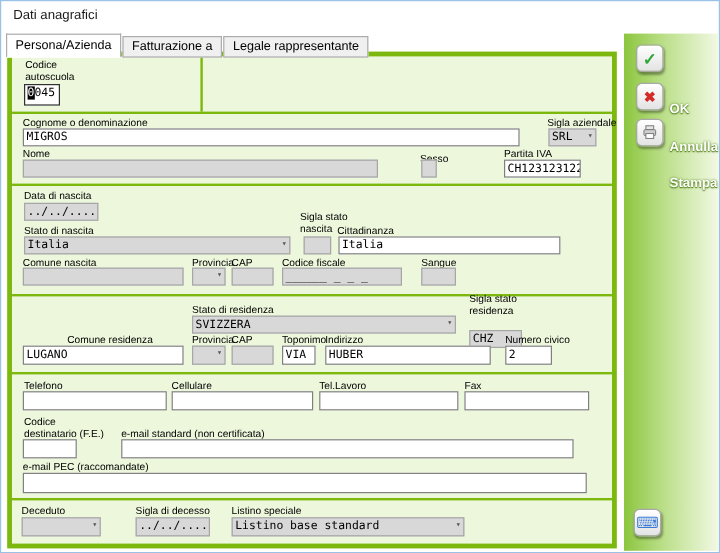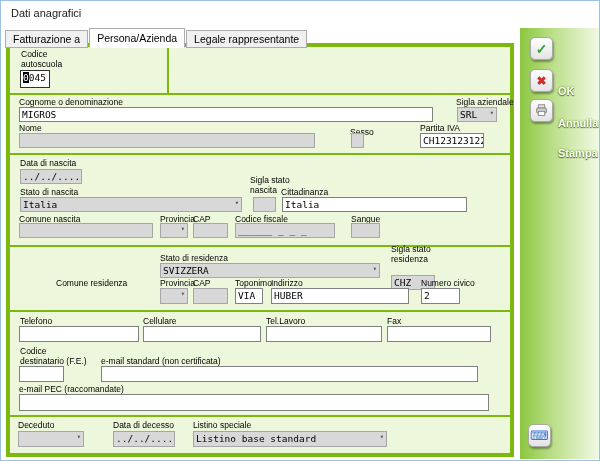--- a/index.html
+++ b/index.html
@@ -35,22 +35,22 @@
   .kbd-ic{color:#3B7BD4;font-size:13px;line-height:13px;}
 </style>
 </head>
 <body>
 
 <div class="window">
 
   <div class="titlebar">Dati anagrafici</div>
 
   <div class="tabstrip">
+    <div class="tab active">Persona/Azienda</div>
     <div class="tab">Fatturazione a</div>
-    <div class="tab active">Persona/Azienda</div>
     <div class="tab">Legale rappresentante</div>
   </div>
 
   <div class="panel">
 
     <div class="vdiv" style="left:157px;top:0;height:46px;"></div>
     <div class="lbl" style="left:11px;top:2px;">Codice</div>
     <div class="lbl" style="left:11px;top:12px;">autoscuola</div>
     <div class="fld focus" style="left:10px;top:23px;width:30px;height:18px;"><span class="selchar">0</span><span>045</span></div>
     <div class="hdiv" style="top:46px;"></div>
@@ -89,20 +89,21 @@
     <div class="lbl" style="left:341px;top:167px;">Sangue</div>
     <div class="fld gray" style="left:341px;top:176px;width:29px;height:15px;"></div>
     <div class="hdiv" style="top:198px;"></div>
 
     <div class="lbl" style="left:150px;top:206px;">Stato di residenza</div>
     <div class="fld gray" style="left:150px;top:216px;width:220px;height:15px;"><span>SVIZZERA</span><span class="chev">▾</span></div>
     <div class="lbl" style="left:381px;top:197px;">Sigla stato</div>
     <div class="lbl" style="left:381px;top:207px;">residenza</div>
     <div class="fld gray" style="left:381px;top:228px;width:44px;height:15px;">CHZ</div>
     <div class="lbl" style="left:10px;top:231px;margin-left:36px;">Comune residenza</div>
+    <div class="fld" style="left:9px;top:241px;width:134px;height:16px;">LUGANO</div>
     <div class="lbl" style="left:150px;top:231px;">Provincia</div>
     <div class="fld gray" style="left:150px;top:241px;width:28px;height:16px;">
         <span class="chev">▾</span>
       </div>
     <div class="lbl" style="left:183px;top:231px;">CAP</div>
     <div class="fld gray" style="left:183px;top:241px;width:35px;height:16px;"></div>
     <div class="lbl" style="left:225px;top:231px;">Toponimo</div>
     <div class="fld" style="left:225px;top:241px;width:28px;height:16px;">VIA</div>
     <div class="lbl" style="left:261px;top:231px;">Indirizzo</div>
     <div class="fld" style="left:261px;top:241px;width:138px;height:16px;">HUBER</div>
@@ -124,21 +125,21 @@
     <div class="lbl" style="left:91px;top:309px;">e-mail standard (non certificata)</div>
     <div class="fld" style="left:91px;top:319px;width:377px;height:16px;"></div>
     <div class="lbl" style="left:9px;top:337px;">e-mail PEC (raccomandate)</div>
     <div class="fld" style="left:9px;top:347px;width:470px;height:17px;"></div>
     <div class="hdiv" style="top:368px;"></div>
 
     <div class="lbl" style="left:8px;top:373px;">Deceduto</div>
     <div class="fld gray" style="left:8px;top:384px;width:66px;height:16px;">
         <span class="chev">▾</span>
       </div>
-    <div class="lbl" style="left:103px;top:373px;">Data di decesso</div>
+    <div class="lbl" style="left:103px;top:373px;">Sigla di decesso</div>
     <div class="fld gray" style="left:103px;top:384px;width:62px;height:16px;">../../....</div>
     <div class="lbl" style="left:183px;top:373px;">Listino speciale</div>
     <div class="fld gray" style="left:183px;top:384px;width:194px;height:16px;"><span>Listino base standard</span><span class="chev">▾</span></div>
   </div>
 
   <div class="sidebar">
     <div class="sbtn" style="left:10px;top:9px;">
         <span class="check-ic">✓</span>
       </div>
     <div class="sblbl" style="left:38px;top:13px;">OK</div>

